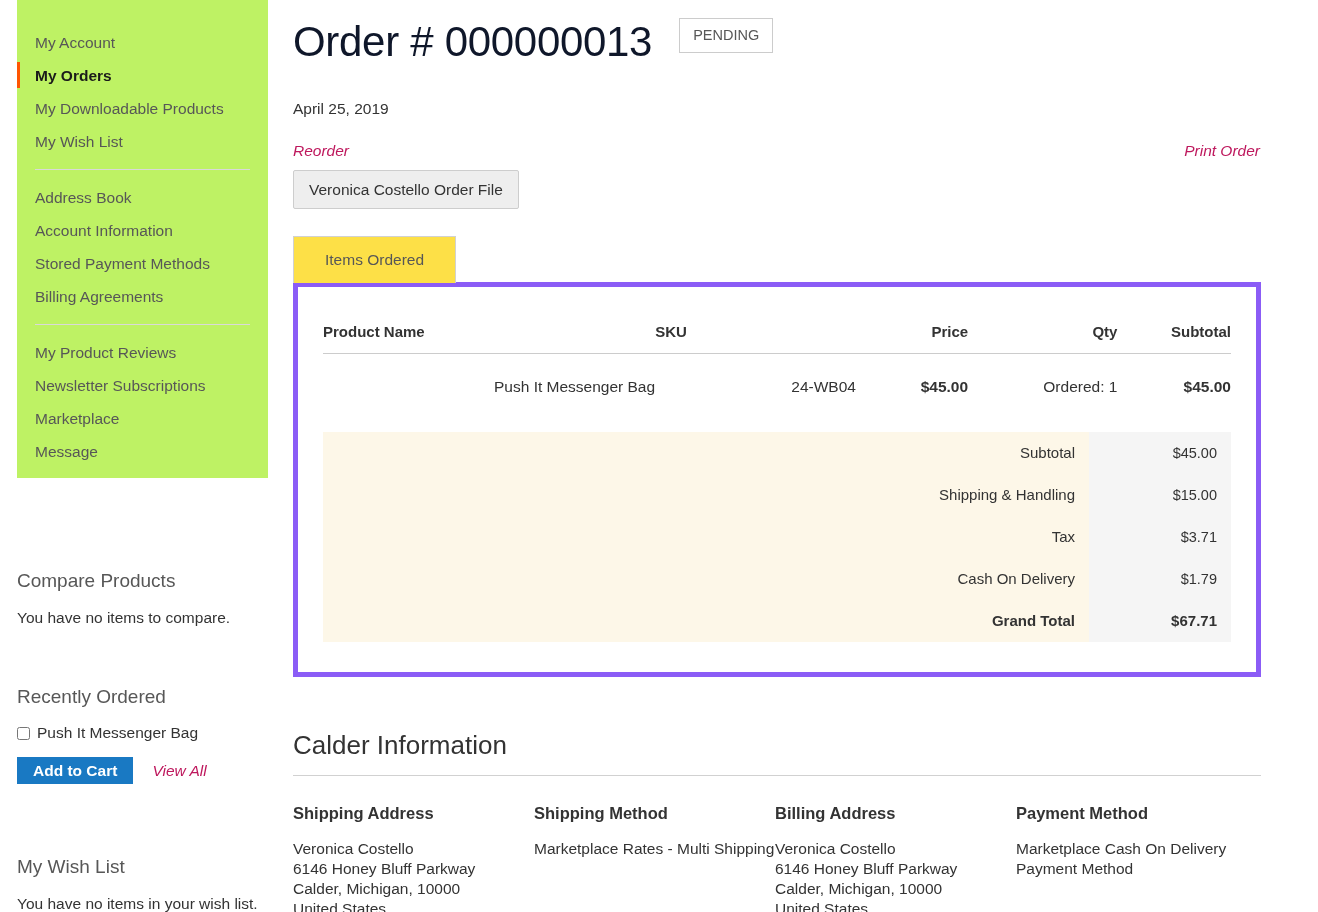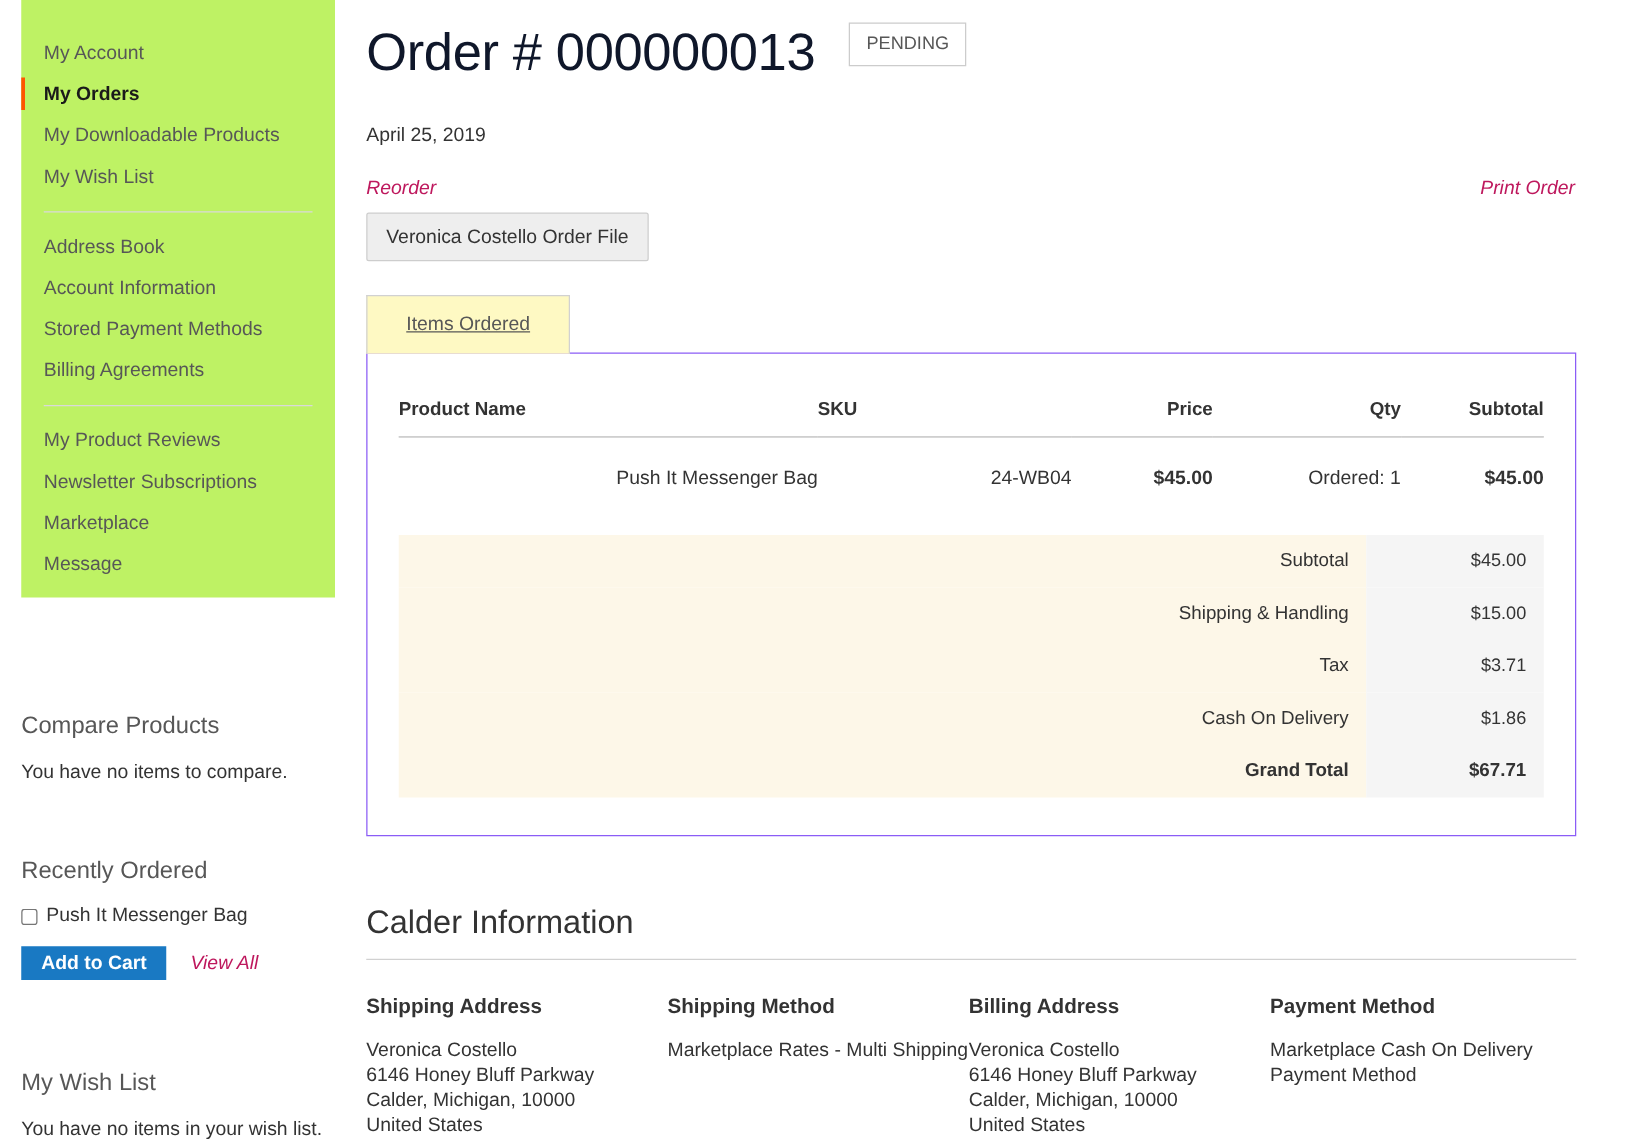--- a/index.html
+++ b/index.html
@@ -131,35 +131,34 @@
     color: #333333;
     font-family: "Liberation Sans", sans-serif;
     line-height: 19px;
     cursor: pointer;
   }
 
   
   .tabs-wrap { margin-top: 27px; position: relative; width: 968px; }
   .tab-strip { display: flex; }
   .tab {
-    background: #fef9c3;
+    background: #fde047;
     border: 1px solid #d1d1d1;
     border-bottom: none;
     padding: 13px 31px 14px 31px;
     font-size: 15.5px;
     color: #575757;
     line-height: 19px;
     position: relative;
     z-index: 2;
     margin-bottom: -1px;
     cursor: pointer;
-    text-decoration: underline;
   }
   .tab-panel {
-    border: 1px solid #8b5cf6;
+    border: 5px solid #8b5cf6;
     background: #ffffff;
     padding: 0 25px 30px 25px;
     position: relative;
     z-index: 1;
   }
 
   table.items { width: 100%; border-collapse: collapse; }
   table.items thead th {
     font-size: 15px;
     font-weight: bold;
@@ -328,21 +327,21 @@
               <tr>
                 <th>Shipping &amp; Handling</th>
                 <td>$15.00</td>
               </tr>
               <tr>
                 <th>Tax</th>
                 <td>$3.71</td>
               </tr>
               <tr>
                 <th>Cash On Delivery</th>
-                <td>$1.86</td>
+                <td>$1.79</td>
               </tr>
               <tr class="grand">
                 <th>Grand Total</th>
                 <td>$67.71</td>
               </tr>
             </tbody>
         </table>
       </div>
     </div>
 

